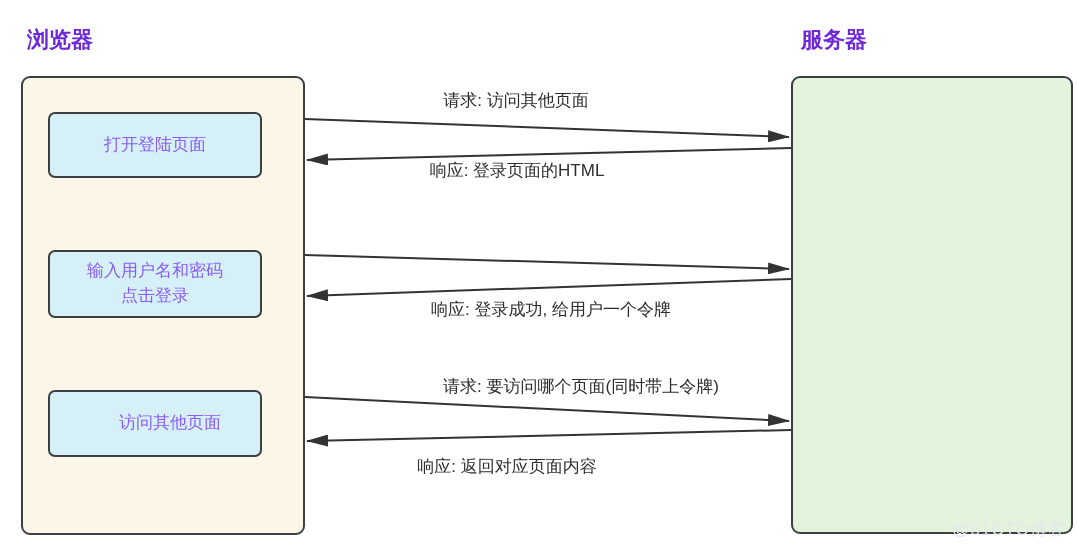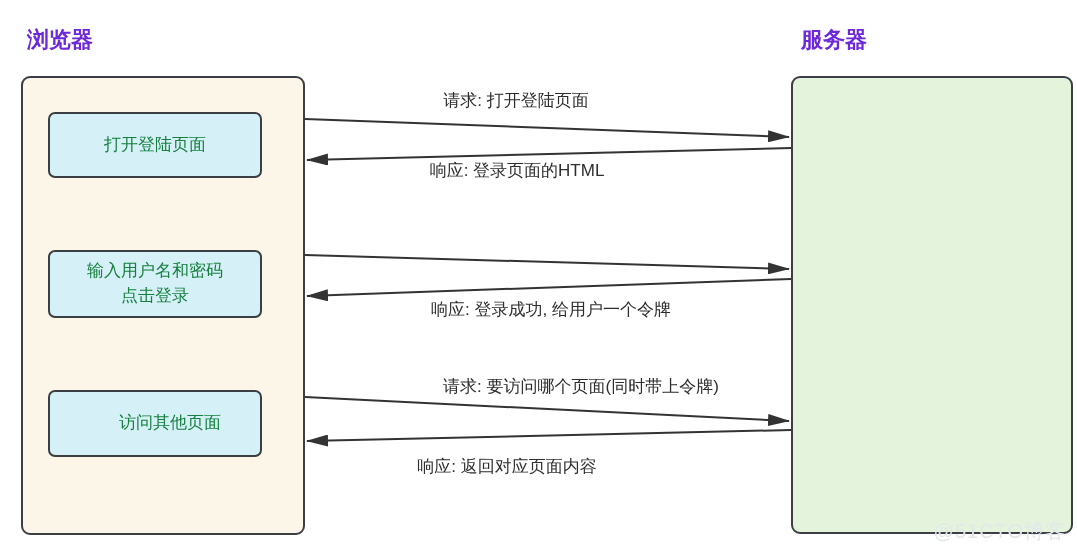--- a/index.html
+++ b/index.html
@@ -37,21 +37,21 @@
   .step-box{
     position:absolute;
     box-sizing:border-box;
     left:25px;width:214px;
     background:var(--step_fill,#D6F0F8);
     border:2px solid var(--stroke,#3b3e42);
     border-radius:7px;
     display:flex;flex-direction:column;
     align-items:center;justify-content:center;
     font-size:17px;line-height:1.45;
-    color:#15803d;
+    color:#8b5cf6;
     text-align:center;
   }
   .step-1{top:34px;height:66px;}
   .step-2{top:172px;height:68px;}
   .step-3{top:312px;height:67px;padding-left:30px;}
 
   .arrows{
     position:absolute;left:0;top:0;width:1077px;height:547px;
     pointer-events:none;
   }
@@ -73,21 +73,21 @@
   .msg-1{left:516px;top:90px;}
   .msg-2{left:517px;top:160px;}
   .msg-3{left:544px;top:228px;}
   .msg-4{left:551px;top:299px;}
   .msg-5{left:581px;top:376px;}
   .msg-6{left:507px;top:456px;}
 
   .watermark{
     position:absolute;
     right:11px;top:518px;
-    font-size:20px;
+    font-size:17px;
     color:#e2e7ea;
     letter-spacing:1px;
     white-space:nowrap;
   }
 </style>
 </head>
 <body>
 
 <div class="canvas">
 
@@ -120,21 +120,21 @@
       </marker>
     </defs>
     <line class="arrow-line" x1="305" y1="119" x2="789" y2="137" marker-end="url(#head-right)"></line>
     <line class="arrow-line" x1="791" y1="148" x2="307" y2="160" marker-end="url(#head-left)"></line>
     <line class="arrow-line" x1="305" y1="255" x2="789" y2="269" marker-end="url(#head-right)"></line>
     <line class="arrow-line" x1="791" y1="279" x2="307" y2="296" marker-end="url(#head-left)"></line>
     <line class="arrow-line" x1="305" y1="397" x2="789" y2="421" marker-end="url(#head-right)"></line>
     <line class="arrow-line" x1="791" y1="430" x2="307" y2="441" marker-end="url(#head-left)"></line>
   </svg>
 
-  <div class="msg msg-1">请求: 打开登陆页面</div>
+  <div class="msg msg-1">请求: 访问其他页面</div>
   <div class="msg msg-2">响应: 登录页面的HTML</div>
   <div class="msg msg-4">响应: 登录成功, 给用户一个令牌</div>
   <div class="msg msg-5">请求: 要访问哪个页面(同时带上令牌)</div>
   <div class="msg msg-6">响应: 返回对应页面内容</div>
 
   <div class="watermark">@51CTO博客</div>
 
 </div>
 
 </body></html>

